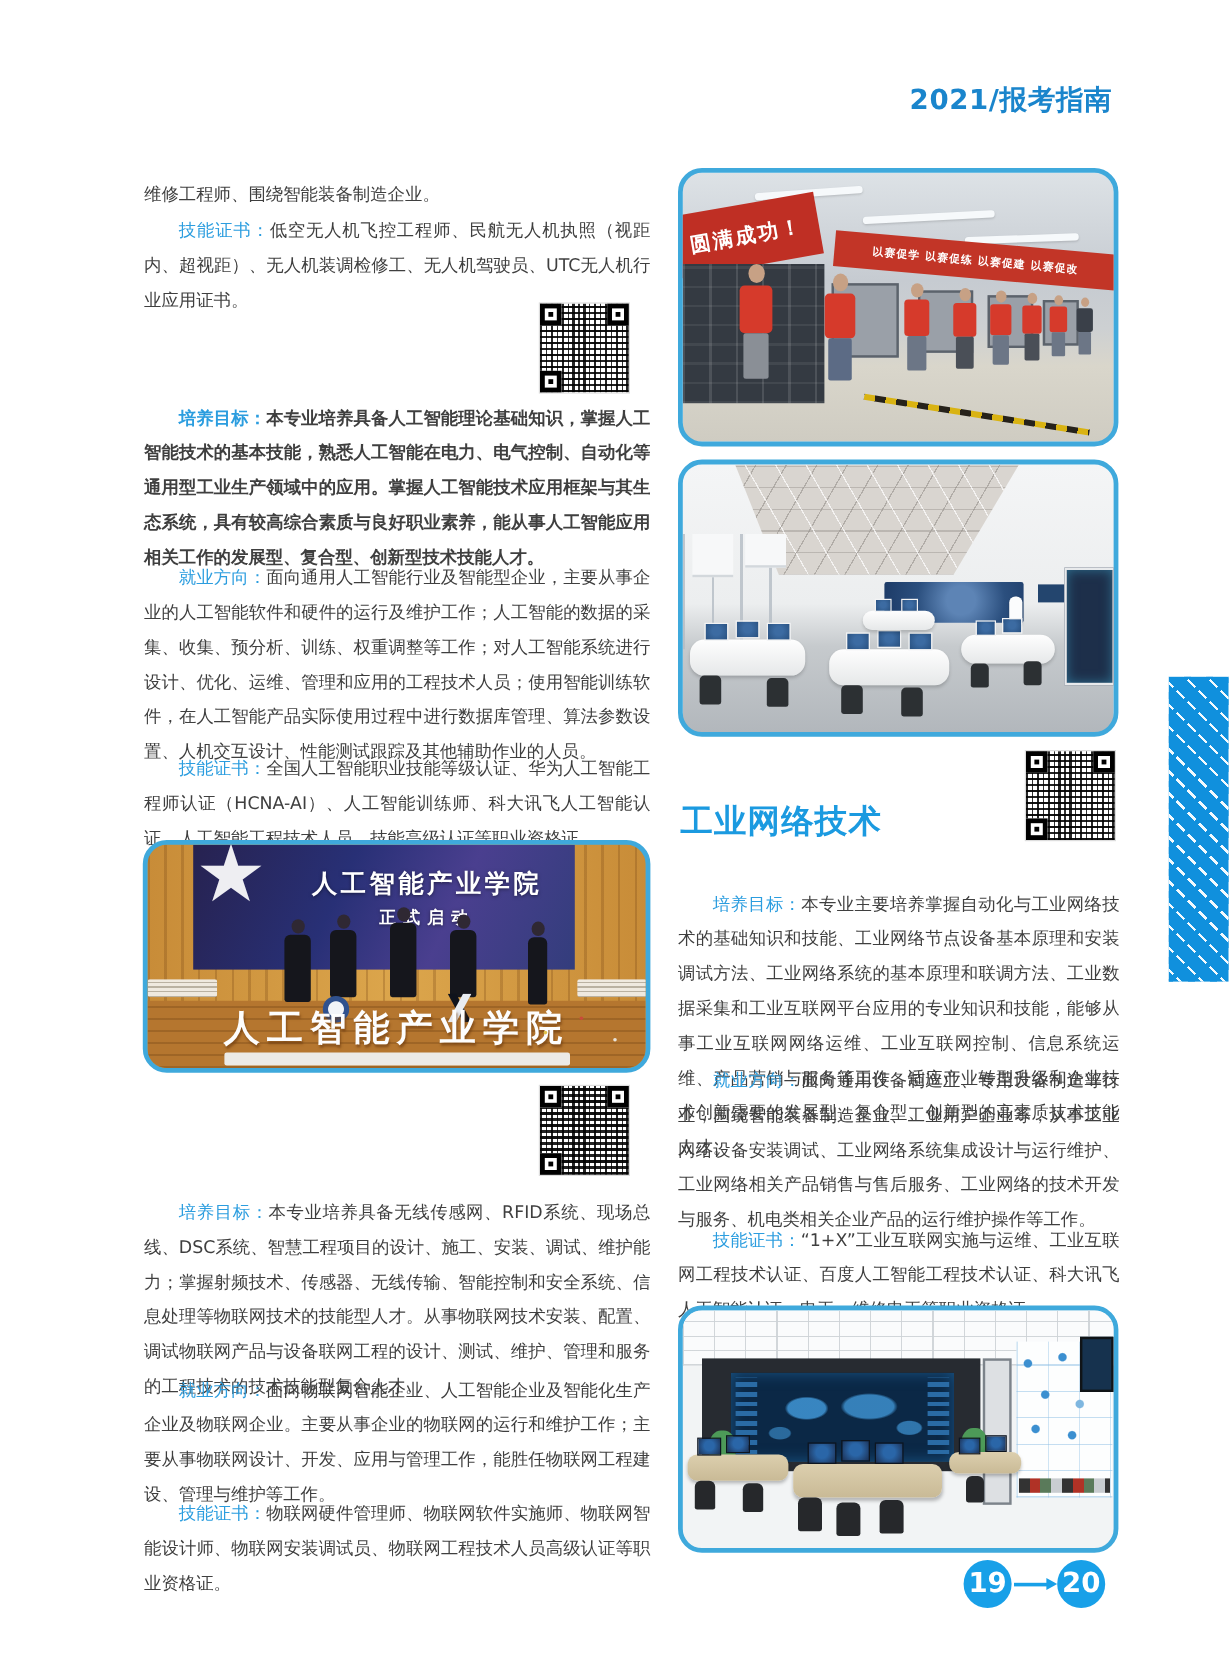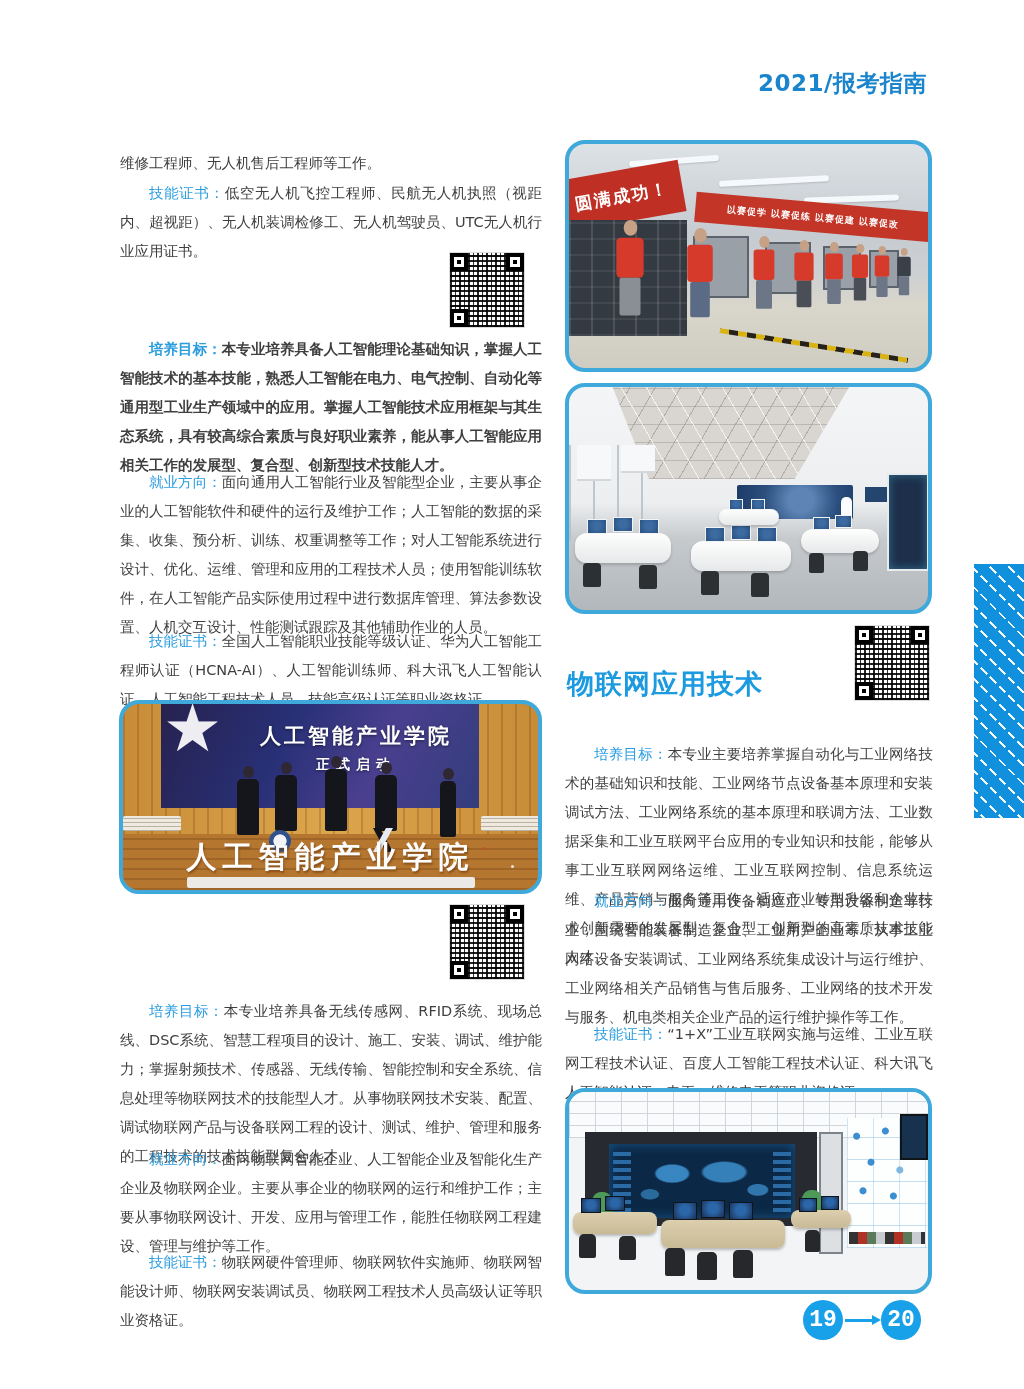--- a/index.html
+++ b/index.html
@@ -122,34 +122,34 @@
   .s4 .wdesk{position:absolute;background:linear-gradient(#dccfae,#c9ba96);border-radius:8px;box-shadow:0 2px 3px rgba(0,0,0,.25);}
   .s4 .bchair{position:absolute;background:#26282b;border-radius:5px 5px 2px 2px;}
 
   
   .strip{position:absolute;left:974px;top:564px;width:50px;height:254px;background:#1090dd;
      background-image:
        repeating-linear-gradient(135deg, rgba(16,144,221,0) 0 9px, #1090dd 9px 13px),
        repeating-linear-gradient(45deg, transparent 0 6px, rgba(255,255,255,.95) 6px 8px, transparent 8px 13px);}
 
   
-  .pager{position:absolute;left:803px;top:1300px;width:124px;height:42px;font-family:Liberation Mono, monospace;}
+  .pager{position:absolute;left:803px;top:1300px;width:124px;height:42px;}
   .pcirc{position:absolute;top:0;width:40px;height:40px;border-radius:50%;background:#18a0e8;color:#fff;font-size:23px;font-weight:bold;display:flex;align-items:center;justify-content:center;}
   .pc1{left:0;} .pc2{left:78px;}
   .parrow{position:absolute;left:42px;top:19px;width:28px;height:3px;background:#18a0e8;}
   .parrow::after{content:"";position:absolute;right:-8px;top:-4px;border-left:9px solid #18a0e8;border-top:5px solid transparent;border-bottom:5px solid transparent;}
 </style>
 </head>
 <body>
 
 <div class="page">
 
   <div class="hdr">2021/报考指南</div>
 
-  <p class="para colL" style="top:134px;"><span>维修工程师、无人机售后工程师等工作。</span></p>
+  <p class="para colL" style="top:134px;"><span>维修工程师、围绕智能装备制造企业。</span></p>
 
   <p class="para ind colL" style="top:164px;"><span class="lbl">技能证书：</span><span>低空无人机飞控工程师、民航无人机执照（视距内、超视距）、无人机装调检修工、无人机驾驶员、UTC无人机行业应用证书。</span></p>
 
   <div class="qr" style="left:450px;top:253px;">
     <div class="fp tl"></div>
     <div class="fp tr"></div>
     <div class="fp bl"></div>
   </div>
 
   <p class="para ind colL" style="top:320px;font-weight:bold;"><span class="lbl">培养目标：</span><span>本专业培养具备人工智能理论基础知识，掌握人工智能技术的基本技能，熟悉人工智能在电力、电气控制、自动化等通用型工业生产领域中的应用。掌握人工智能技术应用框架与其生态系统，具有较高综合素质与良好职业素养，能从事人工智能应用相关工作的发展型、复合型、创新型技术技能人才。</span></p>
@@ -288,21 +288,21 @@
     <div class="desk" style="left:232px;top:142px;width:78px;height:24px;"></div>
     <div class="mon" style="left:244px;top:130px;width:15px;height:11px;"></div>
     <div class="mon" style="left:266px;top:128px;width:15px;height:11px;"></div>
     <div class="chair" style="left:240px;top:166px;width:15px;height:20px;"></div>
     <div class="chair" style="left:284px;top:164px;width:15px;height:20px;"></div>
     <div class="desk" style="left:150px;top:122px;width:60px;height:16px;"></div>
     <div class="mon" style="left:160px;top:112px;width:12px;height:9px;"></div>
     <div class="mon" style="left:182px;top:112px;width:12px;height:9px;"></div>
   </div>
 
-  <h1 class="sec-title" style="left:567px;top:648px;">物联网应用技术</h1>
+  <h1 class="sec-title" style="left:567px;top:648px;">工业网络技术</h1>
   <div class="qr" style="left:855px;top:626px;">
     <div class="fp tl"></div>
     <div class="fp tr"></div>
     <div class="fp bl"></div>
   </div>
 
   <p class="para ind colR" style="top:725px;"><span class="lbl">培养目标：</span><span>本专业主要培养掌握自动化与工业网络技术的基础知识和技能、工业网络节点设备基本原理和安装调试方法、工业网络系统的基本原理和联调方法、工业数据采集和工业互联网平台应用的专业知识和技能，能够从事工业互联网网络运维、工业互联网控制、信息系统运维、产品营销与服务等工作，适应产业转型升级和企业技术创新需要的发展型、复合型、创新型的高素质技术技能人才。</span></p>
 
   <p class="para ind colR" style="top:872px;"><span class="lbl">就业方向：</span><span>面向通用设备制造业、专用设备制造等行业，围绕智能装备制造企业、工业用户企业等，从事工业网络设备安装调试、工业网络系统集成设计与运行维护、工业网络相关产品销售与售后服务、工业网络的技术开发与服务、机电类相关企业产品的运行维护操作等工作。</span></p>
 

